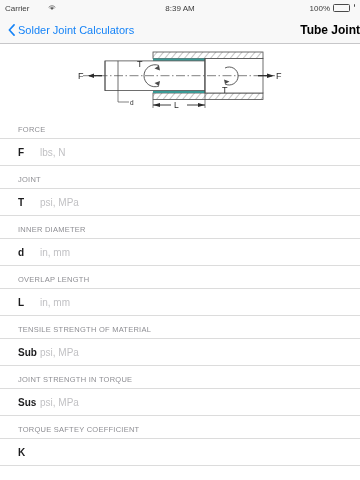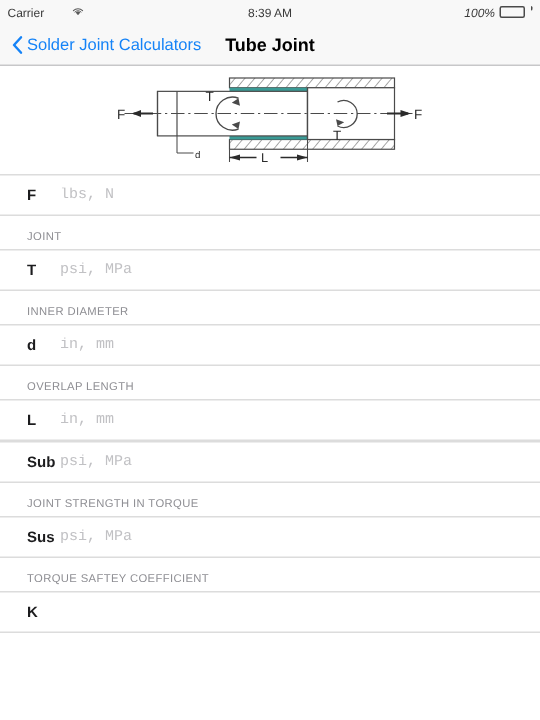--- a/index.html
+++ b/index.html
@@ -22,21 +22,21 @@
     color: #3b3b3b;
     position: relative;
   }
   .status-left  { display: flex; gap: 19px; }
   .status-center{
     position: absolute; left: 0; right: 0; text-align: center;
     font-size: 8px; font-weight: 400; color: #3b3b3b;
   }
   .status-right {
     margin-left: auto; display: flex; align-items: flex-start; gap: 3px;
-    position: relative; z-index: 2; font-style: italic;
+    position: relative; z-index: 2;
   }
   .wifi-icon { display: inline-block; line-height: 0; }
   .battery-shell {
     width: 17px; height: 8px; border: 1px solid #4a4a4a;
     border-radius: 1.5px; padding: 1px; display: inline-block;
   }
   .battery-fill { height: 100%; background: #4a4a4a; border-radius: 0.5px; }
   .battery-cap {
     width: 1.5px; height: 3.5px; background: #4a4a4a;
     border-radius: 0 1px 1px 0; display: inline-block; margin-left: 0.5px;
@@ -52,21 +52,21 @@
     position: relative;
     padding: 0 8px;
   }
   .back-button {
     display: flex; align-items: center; gap: 3px;
     color: #1583f7; font-size: 11px; cursor: pointer;
     position: relative; z-index: 2;
   }
   .chevron-left { line-height: 0; display: inline-block; }
   .nav-title {
-    position: absolute; left: 0; right: 0; text-align: center;
+    position: absolute; left: 0; right: 0; text-align: right;
     font-size: 12px; font-weight: bold; color: #000;
   }
 
   
   .diagram-wrap {
     background: #ffffff;
     padding: 4px 0 6px 0;
     display: flex; justify-content: center;
   }
 
@@ -88,21 +88,21 @@
     display: flex; align-items: center;
     padding-left: 18px;
     background: #fff;
   }
   .field-symbol {
     font-size: 10px; font-weight: bold; color: #1c1c1e;
     min-width: 22px;
   }
   .field-input {
     border: none; outline: none; background: transparent;
-    font-family: Liberation Mono, monospace;
+    font-family: Liberation Sans, sans-serif;
     font-size: 10px; color: #1c1c1e;
     flex: 1; padding: 0 4px 0 0;
   }
   .field-input::placeholder { color: #c1c1c4; }
 
   .calc-spacer { height: 16px; background: #fff; }
 </style>
 </head>
 <body>
 
@@ -190,20 +190,21 @@
     <line x1="112" y1="57" x2="130" y2="57" stroke="#2b2b2b" stroke-width="0.9"></line>
     <polygon points="78,57 85,55 85,59" fill="#2b2b2b"></polygon>
     <polygon points="130,57 123,55 123,59" fill="#2b2b2b"></polygon>
     <text x="99" y="60" font-family="Liberation Sans, sans-serif" font-size="8.5" fill="#2b2b2b">L</text>
   </svg>
 </div>
 
 <div class="form">
 
   <div class="field-group">
+    <div class="field-label">FORCE</div>
     <div class="field-row">
       <span class="field-symbol">F</span>
       <input class="field-input" type="text" placeholder="lbs, N" style="">
     </div>
   </div>
 
   <div class="field-group">
     <div class="field-label">JOINT</div>
     <div class="field-row">
       <span class="field-symbol">T</span>
@@ -221,20 +222,21 @@
 
   <div class="field-group">
     <div class="field-label">OVERLAP LENGTH</div>
     <div class="field-row">
       <span class="field-symbol">L</span>
       <input class="field-input" type="text" placeholder="in, mm" style="">
     </div>
   </div>
 
   <div class="field-group">
+    <div class="field-label">TENSILE STRENGTH OF MATERIAL</div>
     <div class="field-row">
       <span class="field-symbol">Sub</span>
       <input class="field-input" type="text" placeholder="psi, MPa" style="">
     </div>
   </div>
 
   <div class="field-group">
     <div class="field-label">JOINT STRENGTH IN TORQUE</div>
     <div class="field-row">
       <span class="field-symbol">Sus</span>

